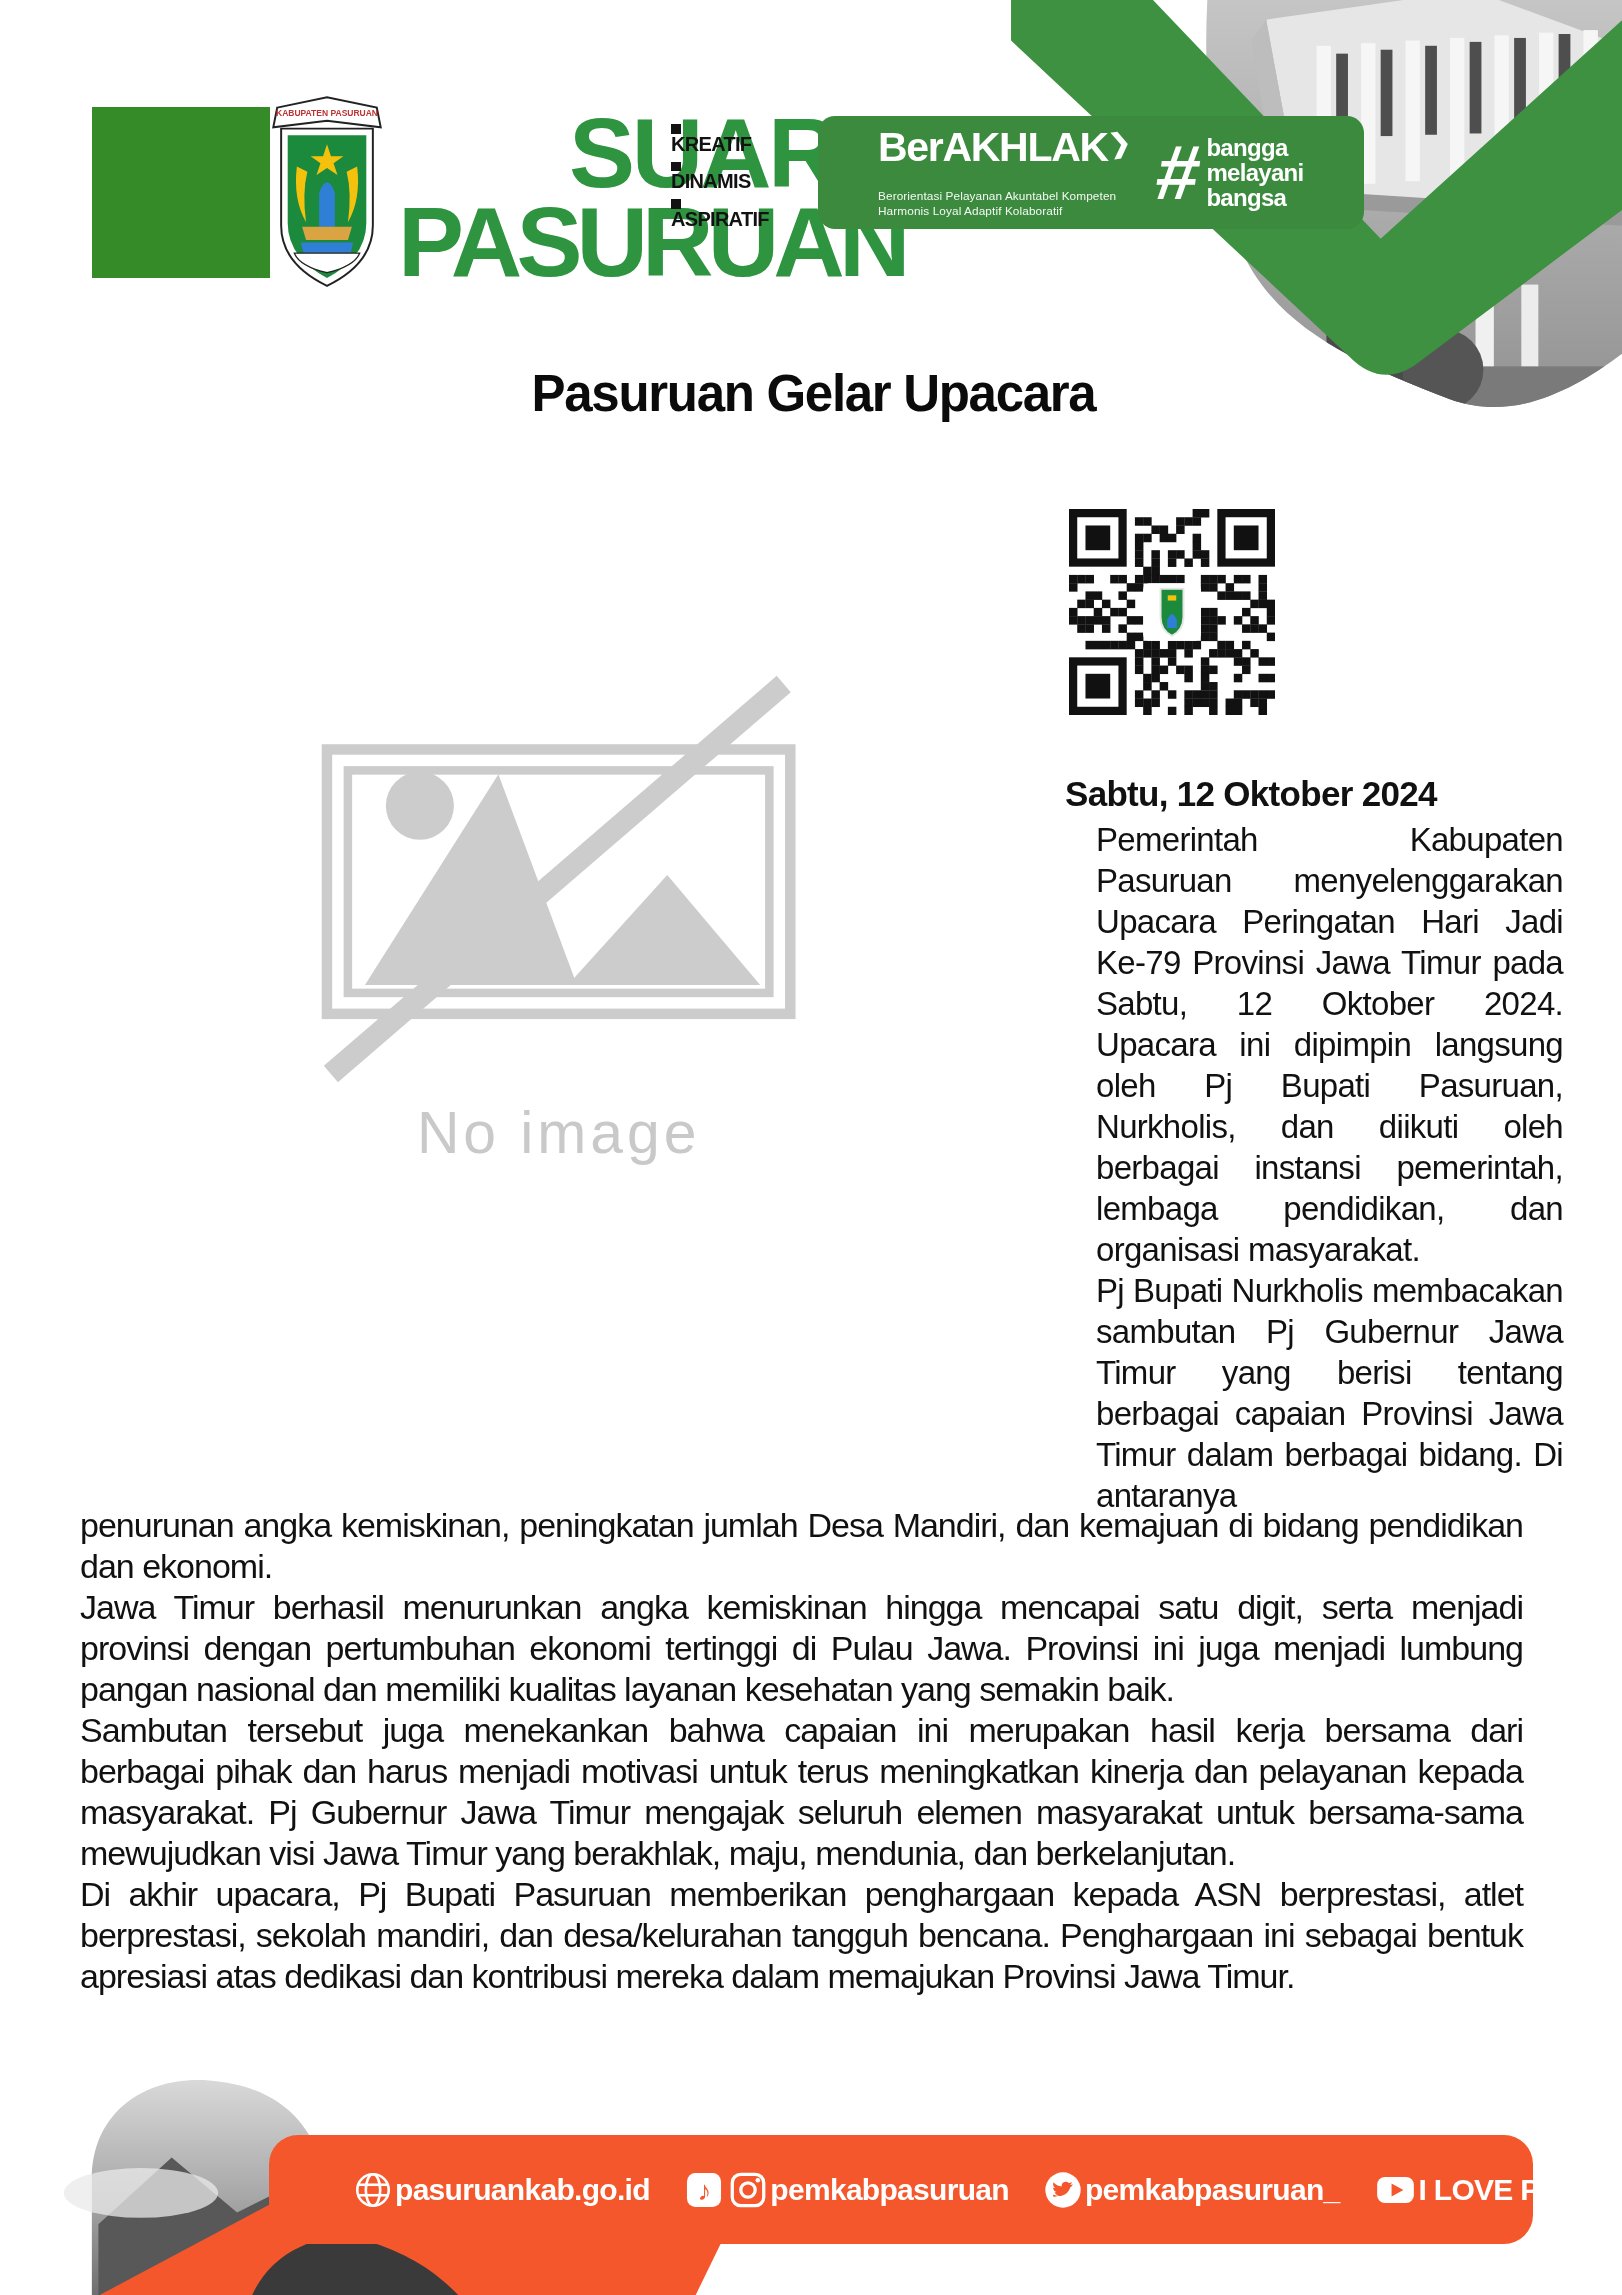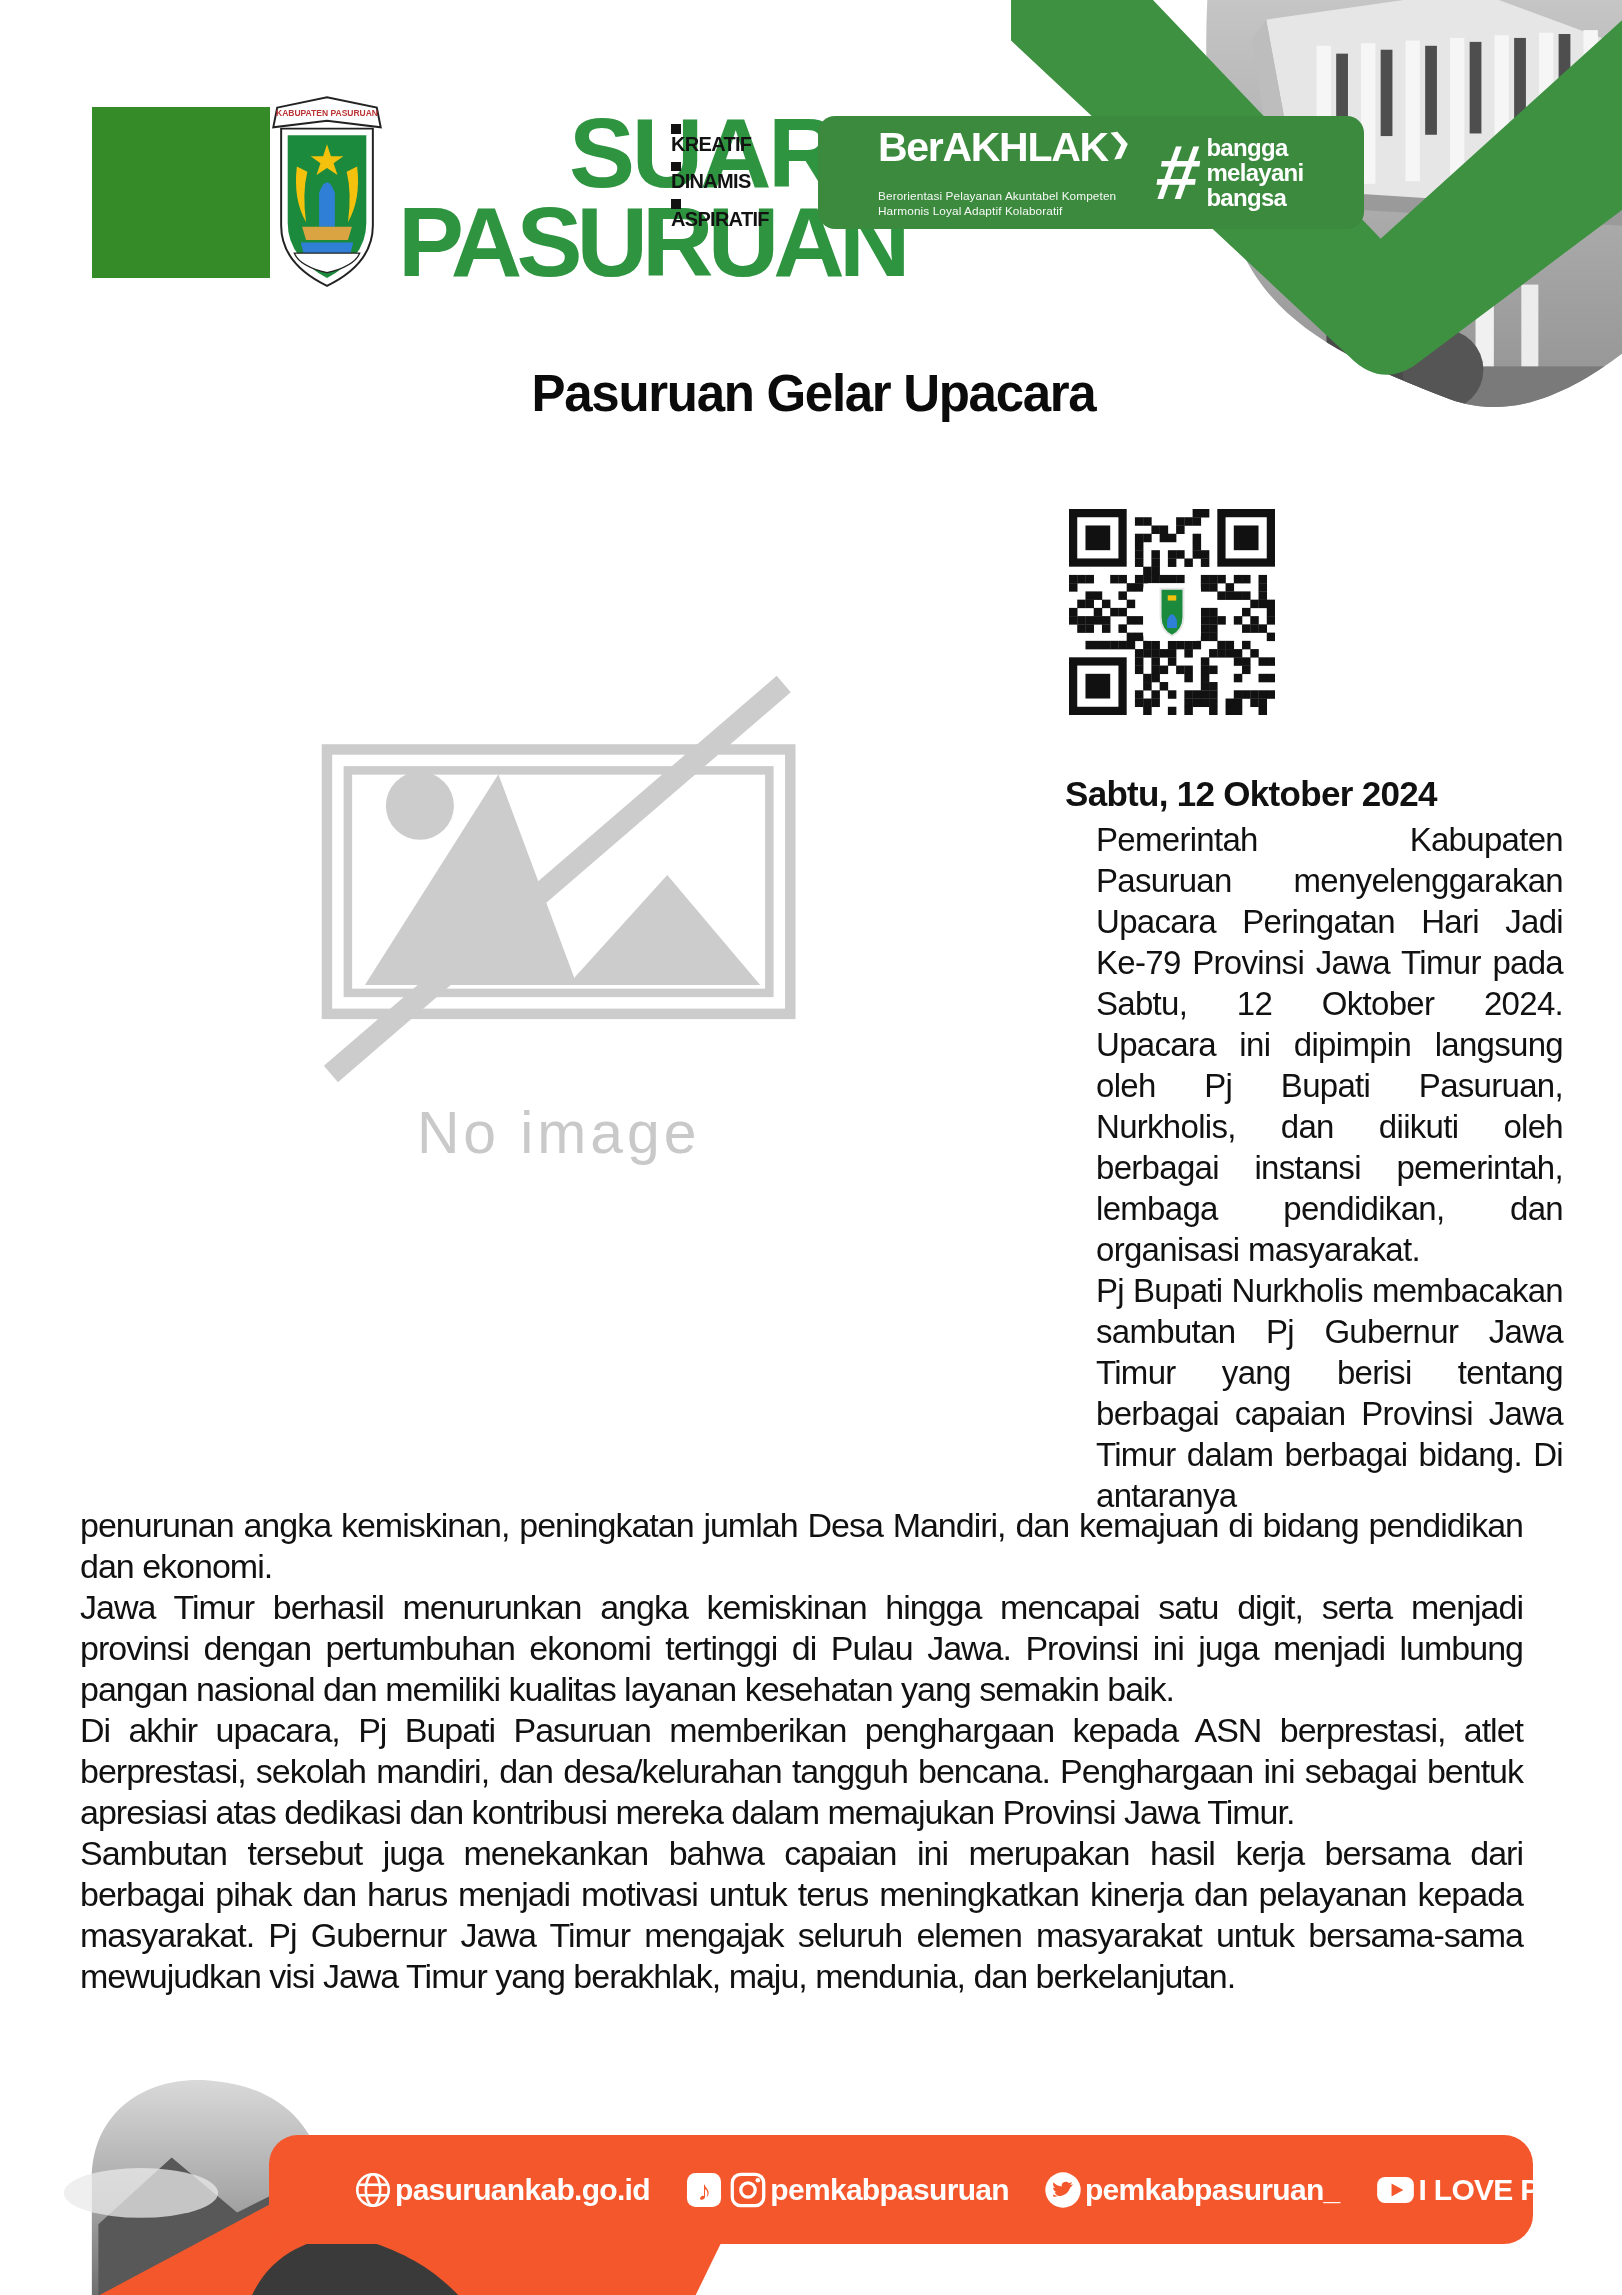--- a/index.html
+++ b/index.html
@@ -411,22 +411,22 @@
       <polygon points="128,486 332,164 452,486"></polygon>
       <polygon points="438,486 590,318 732,486"></polygon>
     </g>
     <line x1="76" y1="622" x2="768" y2="26" stroke="#cccccc" stroke-width="33"></line>
     <text x="424" y="742" text-anchor="middle" font-size="90" letter-spacing="6" fill="#c9c9c9" font-family="Liberation Sans, sans-serif">No image</text>
   </svg>
 
   <div class="abs full-text">
     <p>penurunan angka kemiskinan, peningkatan jumlah Desa Mandiri, dan kemajuan di bidang pendidikan dan ekonomi.</p>
     <p>Jawa Timur berhasil menurunkan angka kemiskinan hingga mencapai satu digit, serta menjadi provinsi dengan pertumbuhan ekonomi tertinggi di Pulau Jawa. Provinsi ini juga menjadi lumbung pangan nasional dan memiliki kualitas layanan kesehatan yang semakin baik.</p>
+    <p>Sambutan tersebut juga menekankan bahwa capaian ini merupakan hasil kerja bersama dari berbagai pihak dan harus menjadi motivasi untuk terus meningkatkan kinerja dan pelayanan kepada masyarakat. Pj Gubernur Jawa Timur mengajak seluruh elemen masyarakat untuk bersama-sama mewujudkan visi Jawa Timur yang berakhlak, maju, mendunia, dan berkelanjutan.</p>
     <p>Di akhir upacara, Pj Bupati Pasuruan memberikan penghargaan kepada ASN berprestasi, atlet berprestasi, sekolah mandiri, dan desa/kelurahan tangguh bencana. Penghargaan ini sebagai bentuk apresiasi atas dedikasi dan kontribusi mereka dalam memajukan Provinsi Jawa Timur.</p>
-    <p>Sambutan tersebut juga menekankan bahwa capaian ini merupakan hasil kerja bersama dari berbagai pihak dan harus menjadi motivasi untuk terus meningkatkan kinerja dan pelayanan kepada masyarakat. Pj Gubernur Jawa Timur mengajak seluruh elemen masyarakat untuk bersama-sama mewujudkan visi Jawa Timur yang berakhlak, maju, mendunia, dan berkelanjutan.</p>
   </div>
 
 
   <div class="abs footer-bar">
     <div class="f-item">
       <svg width="38" height="38" viewBox="0 0 58 58">
         <g stroke="#fff" stroke-width="4" fill="none">
           <circle cx="29" cy="29" r="24"></circle>
           <ellipse cx="29" cy="29" rx="11" ry="24"></ellipse>
           <line x1="6" y1="21" x2="52" y2="21"></line>

